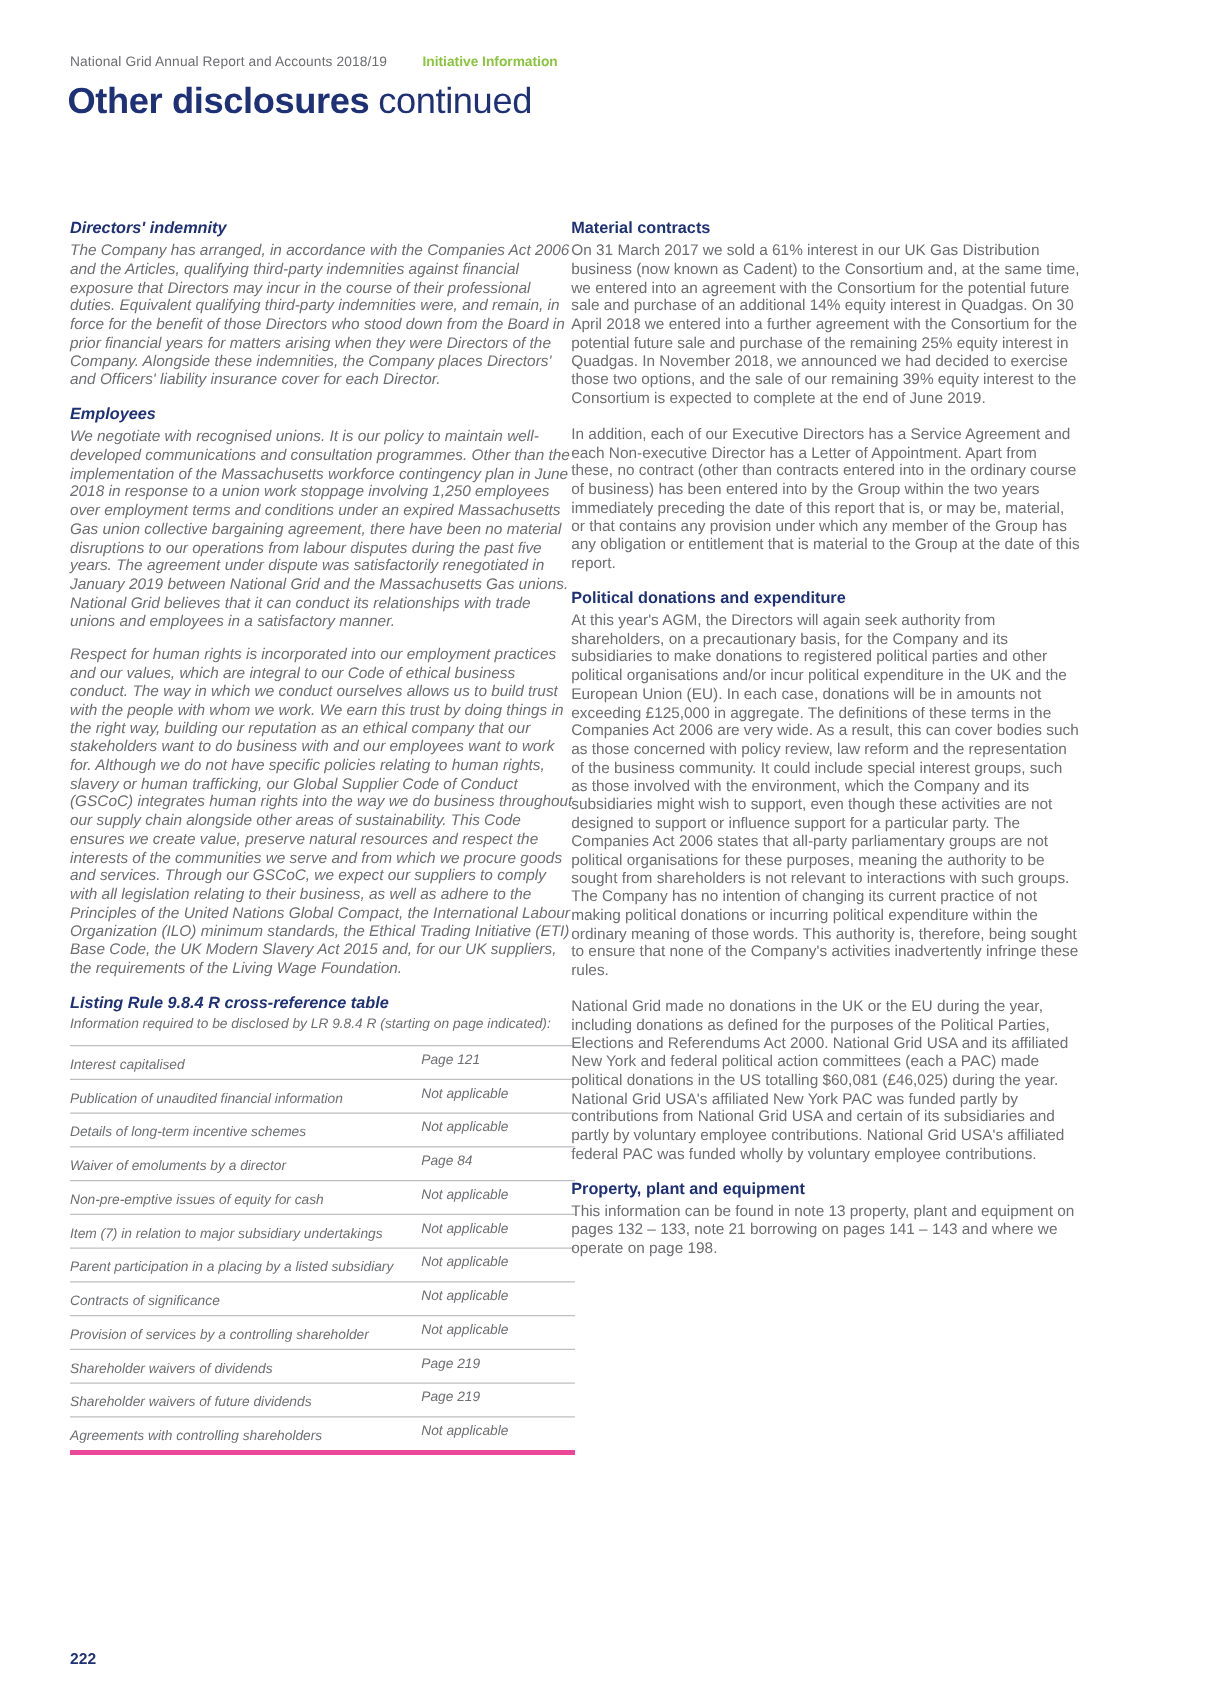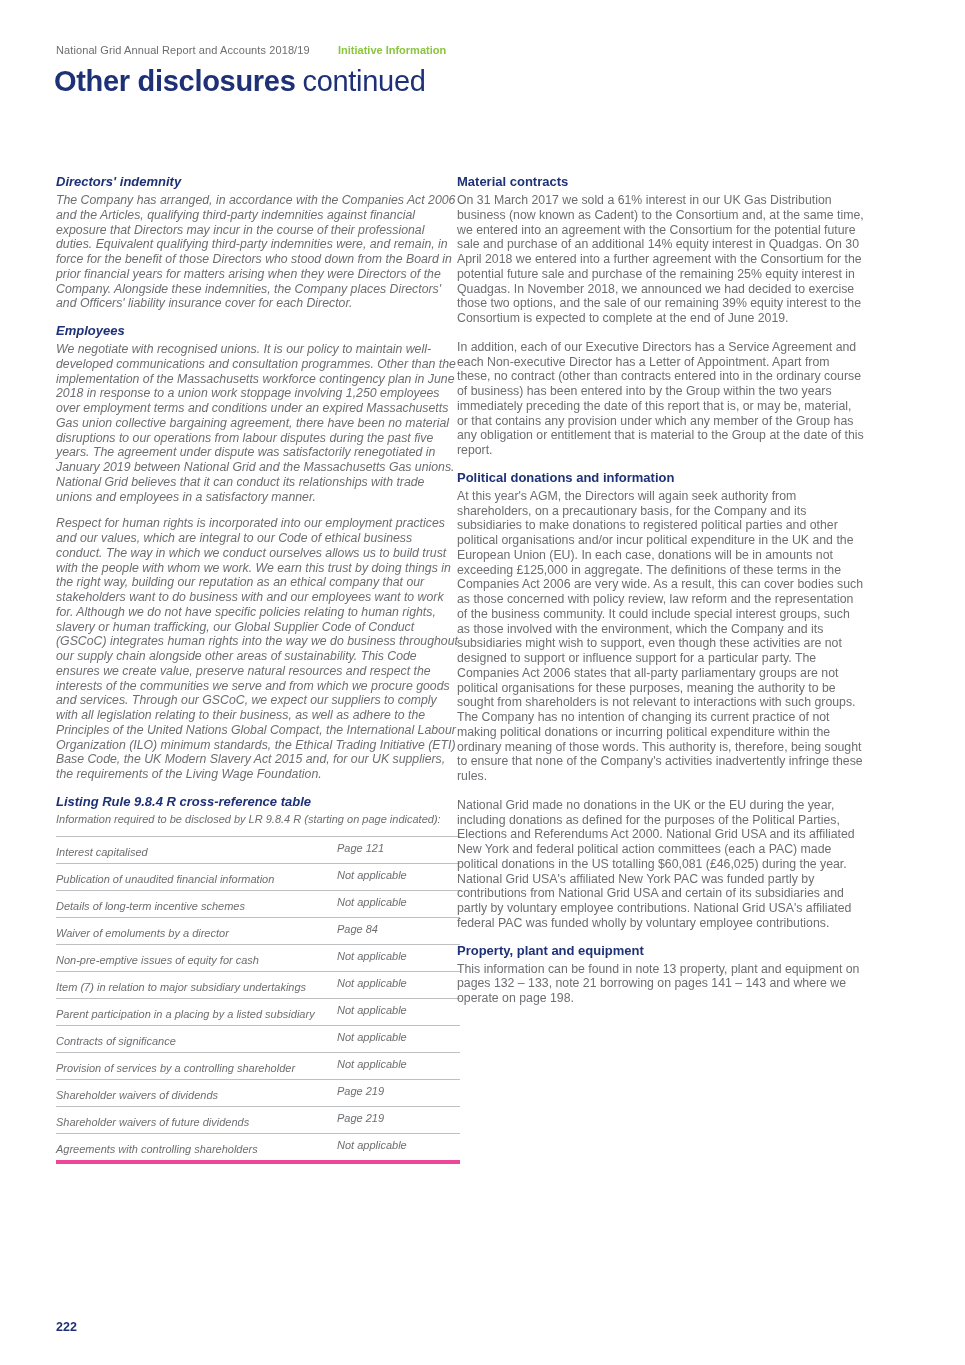--- a/index.html
+++ b/index.html
@@ -118,21 +118,21 @@
 
   <div class="col col-right">
 
     <div class="section">
       <h3>Material contracts</h3>
       <p>On 31 March 2017 we sold a 61% interest in our UK Gas Distribution business (now known as Cadent) to the Consortium and, at the same time, we entered into an agreement with the Consortium for the potential future sale and purchase of an additional 14% equity interest in Quadgas. On 30 April 2018 we entered into a further agreement with the Consortium for the potential future sale and purchase of the remaining 25% equity interest in Quadgas. In November 2018, we announced we had decided to exercise those two options, and the sale of our remaining 39% equity interest to the Consortium is expected to complete at the end of June 2019.</p>
       <p>In addition, each of our Executive Directors has a Service Agreement and each Non-executive Director has a Letter of Appointment. Apart from these, no contract (other than contracts entered into in the ordinary course of business) has been entered into by the Group within the two years immediately preceding the date of this report that is, or may be, material, or that contains any provision under which any member of the Group has any obligation or entitlement that is material to the Group at the date of this report.</p>
     </div>
 
     <div class="section">
-      <h3>Political donations and information</h3>
+      <h3>Political donations and expenditure</h3>
       <p>At this year's AGM, the Directors will again seek authority from shareholders, on a precautionary basis, for the Company and its subsidiaries to make donations to registered political parties and other political organisations and/or incur political expenditure in the UK and the European Union (EU). In each case, donations will be in amounts not exceeding £125,000 in aggregate. The definitions of these terms in the Companies Act 2006 are very wide. As a result, this can cover bodies such as those concerned with policy review, law reform and the representation of the business community. It could include special interest groups, such as those involved with the environment, which the Company and its subsidiaries might wish to support, even though these activities are not designed to support or influence support for a particular party. The Companies Act 2006 states that all-party parliamentary groups are not political organisations for these purposes, meaning the authority to be sought from shareholders is not relevant to interactions with such groups. The Company has no intention of changing its current practice of not making political donations or incurring political expenditure within the ordinary meaning of those words. This authority is, therefore, being sought to ensure that none of the Company's activities inadvertently infringe these rules.</p>
       <p>National Grid made no donations in the UK or the EU during the year, including donations as defined for the purposes of the Political Parties, Elections and Referendums Act 2000. National Grid USA and its affiliated New York and federal political action committees (each a PAC) made political donations in the US totalling $60,081 (£46,025) during the year. National Grid USA's affiliated New York PAC was funded partly by contributions from National Grid USA and certain of its subsidiaries and partly by voluntary employee contributions. National Grid USA's affiliated federal PAC was funded wholly by voluntary employee contributions.</p>
     </div>
 
     <div class="section">
       <h3>Property, plant and equipment</h3>
       <p>This information can be found in note 13 property, plant and equipment on pages 132 – 133, note 21 borrowing on pages 141 – 143 and where we operate on page 198.</p>
     </div>
 
   </div>

